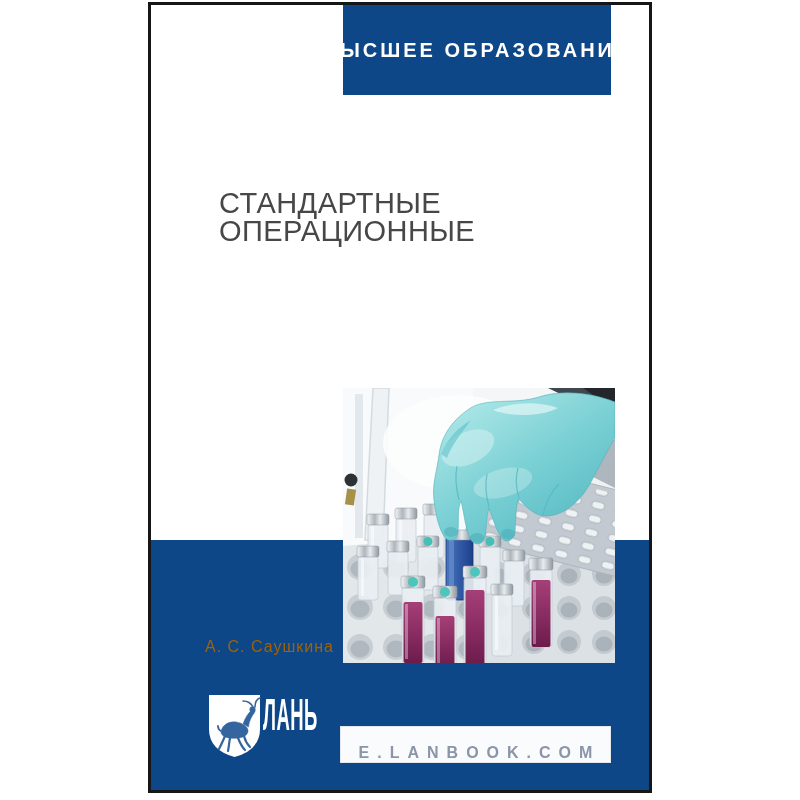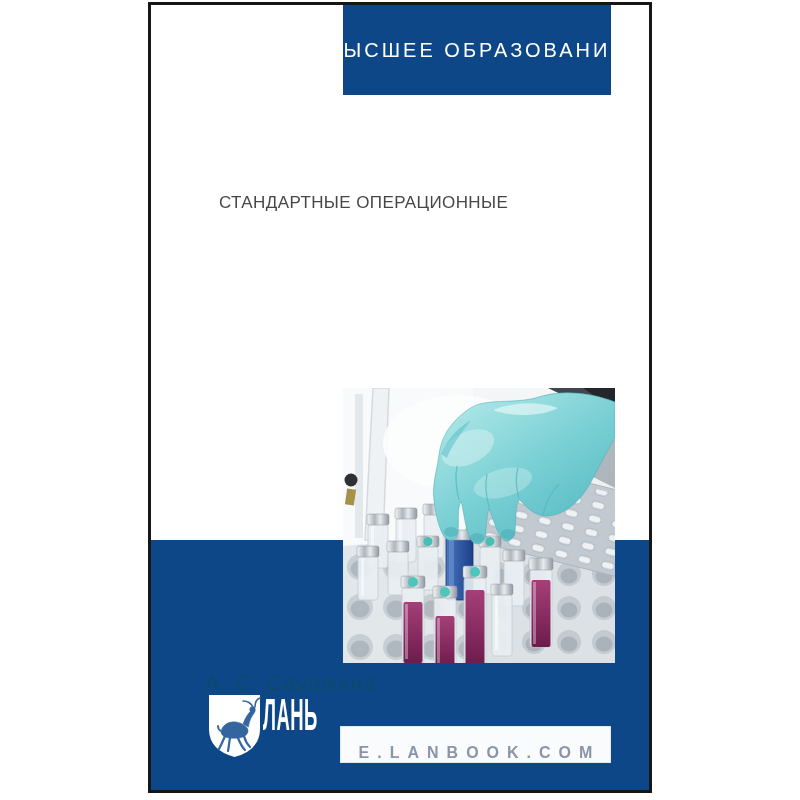--- a/index.html
+++ b/index.html
@@ -8,28 +8,28 @@
     font-family:"Liberation Sans", sans-serif;overflow:hidden;
   }
   .cover{
     position:absolute;left:148px;top:2px;width:504px;height:791px;
     border:3px solid #161616;box-sizing:border-box;background:#ffffff;overflow:hidden;
   }
   .banner{
     position:absolute;left:192px;top:0;width:268px;height:90px;background:#0d4787;
     display:flex;align-items:center;justify-content:center;
   }
-  .banner-label{color:#ffffff;font-size:20px;letter-spacing:3px;font-weight:400;white-space:nowrap;}
+  .banner-label{color:#ffffff;font-size:20px;letter-spacing:3px;font-weight:700;white-space:nowrap;}
   .title{
     position:absolute;left:68px;top:184px;width:400px;
-    color:#474747;font-size:17px;line-height:28px;letter-spacing:0.4px;font-weight:500;
+    color:#474747;font-size:29px;line-height:28px;letter-spacing:0.4px;font-weight:500;
   }
   .band{position:absolute;left:0;right:0;top:535px;bottom:0;background:#0d4787;}
   .photo{position:absolute;left:192px;top:383px;width:272px;height:275px;overflow:hidden;background:#eef1f3;}
-  .author{position:absolute;left:54px;top:665px;color:#0c4a6e;font-size:22px;letter-spacing:1px;}
+  .author{position:absolute;left:54px;top:633px;color:#a16207;font-size:16px;letter-spacing:1px;}
   .logo{position:absolute;left:56px;top:688px;width:55px;height:66px;}
   .brand{
     position:absolute;left:112px;top:687px;color:#ffffff;font-weight:bold;font-size:44px;line-height:1;
     transform:scale(0.42,1.02);transform-origin:left top;letter-spacing:1px;white-space:nowrap;
   }
   .sitebox{
     position:absolute;left:189px;top:721px;width:271px;height:37px;background:#fafbfd;
     display:flex;align-items:center;justify-content:center;box-shadow:0 0 0 1px #e2e7ee inset;
   }
   .site-label{color:#8a95a8;font-size:16px;font-weight:600;letter-spacing:8px;text-indent:8px;white-space:nowrap;margin-top:16px;}

